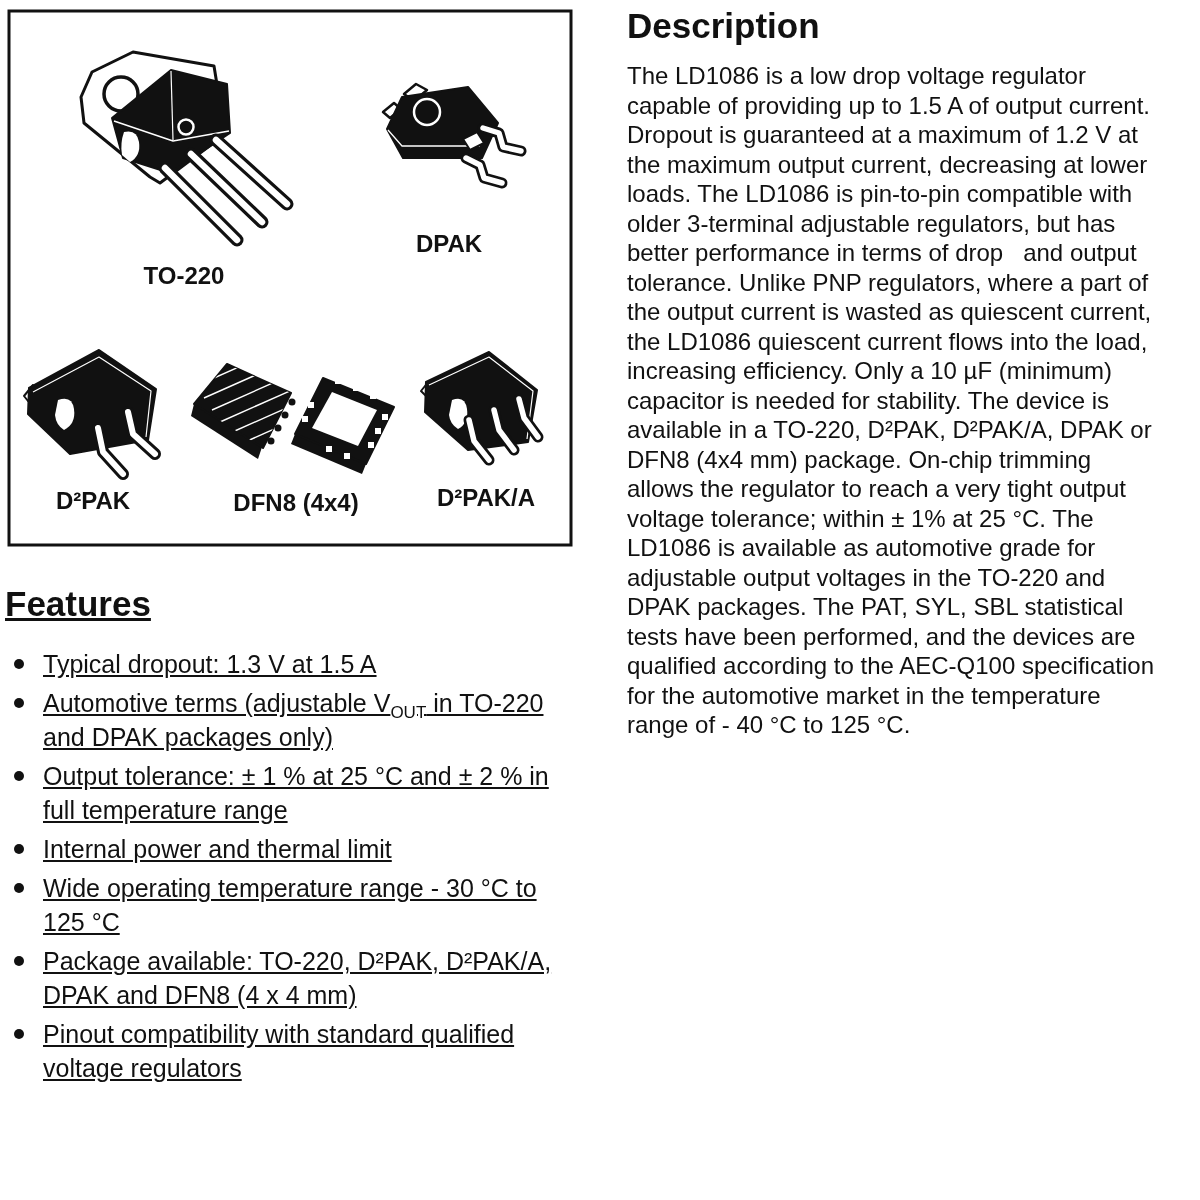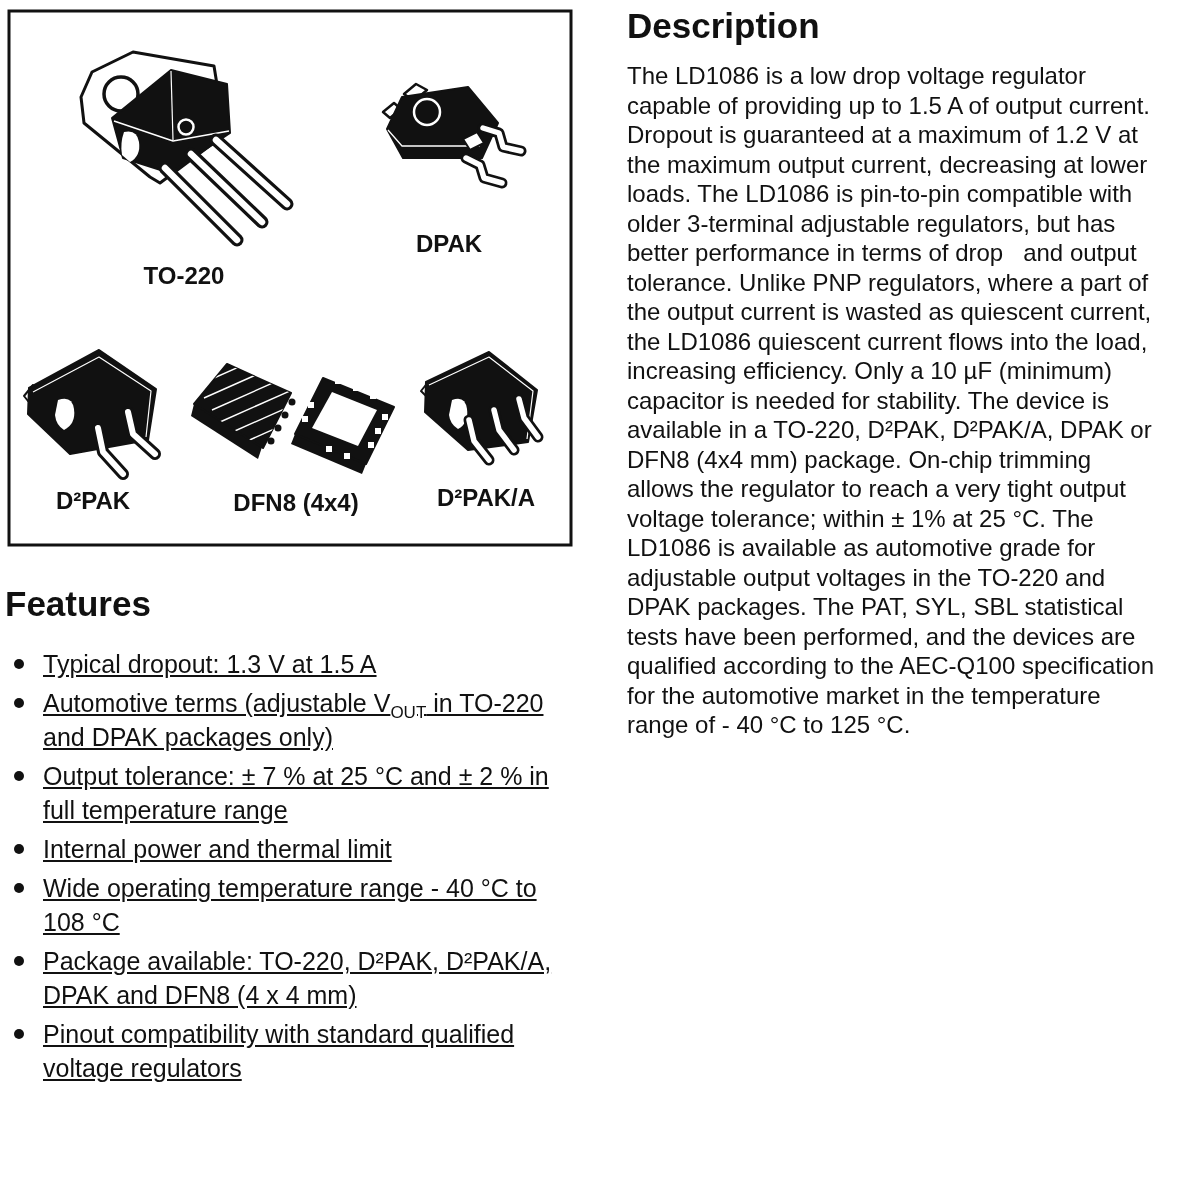--- a/index.html
+++ b/index.html
@@ -11,21 +11,21 @@
   #figure-box { position:absolute; left:0; top:0; width:600px; height:560px; }
   .pkg-label { font-family:"Liberation Sans", sans-serif; font-weight:bold;
                font-size:24px; fill:#111; text-anchor:middle; }
 
   
   h2.sec-heading { font-size:35px; line-height:40px; font-weight:bold; color:#111;
                    letter-spacing:0; }
 
   
   #features { position:absolute; left:5px; top:584px; width:585px; }
-  #features h2 { margin-bottom:23px; }
+  #features h2 { margin-bottom:23px;text-decoration:underline; }
   #features ul { list-style:none; width:558px;text-decoration:underline; }
   #features li { position:relative; padding-left:38px; width:558px;
                  font-size:25px; line-height:34px; margin-bottom:5px; }
   #features li::before { content:""; position:absolute; left:9px; top:12px;
                  width:10px; height:10px; border-radius:50%; background:#111; }
   #features sub { font-size:0.68em; line-height:0; }
 
   
   #description { position:absolute; left:627px; top:6px; width:585px; }
   #description h2 { margin-bottom:15px; }
@@ -134,23 +134,23 @@
       <text x="296" y="511" class="pkg-label">DFN8 (4x4)</text>
       <text x="486" y="506" class="pkg-label">D²PAK/A</text>
     </svg>
   </div>
 
   <section id="features">
     <h2 class="sec-heading">Features</h2>
     <ul>
       <li>Typical dropout: 1.3 V at 1.5 A</li>
       <li><span>Automotive terms (adjustable V</span><sub>OUT</sub><span> in TO-220 and DPAK packages only)</span></li>
-      <li>Output tolerance: ± 7 % at 25 °C and ± 2 % in full temperature range</li>
+      <li>Output tolerance: ± 1 % at 25 °C and ± 2 % in full temperature range</li>
       <li>Internal power and thermal limit</li>
-      <li>Wide operating temperature range - 40 °C to 108 °C</li>
+      <li>Wide operating temperature range - 30 °C to 125 °C</li>
       <li>Package available: TO-220, D²PAK, D²PAK/A, DPAK and DFN8 (4 x 4 mm)</li>
       <li>Pinout compatibility with standard qualified voltage regulators</li>
     </ul>
   </section>
 
   <section id="description">
     <h2 class="sec-heading">Description</h2>
     <div class="desc-body">The LD1086 is a low drop voltage regulator
 capable of providing up to 1.5 A of output current.
 Dropout is guaranteed at a maximum of 1.2 V at

